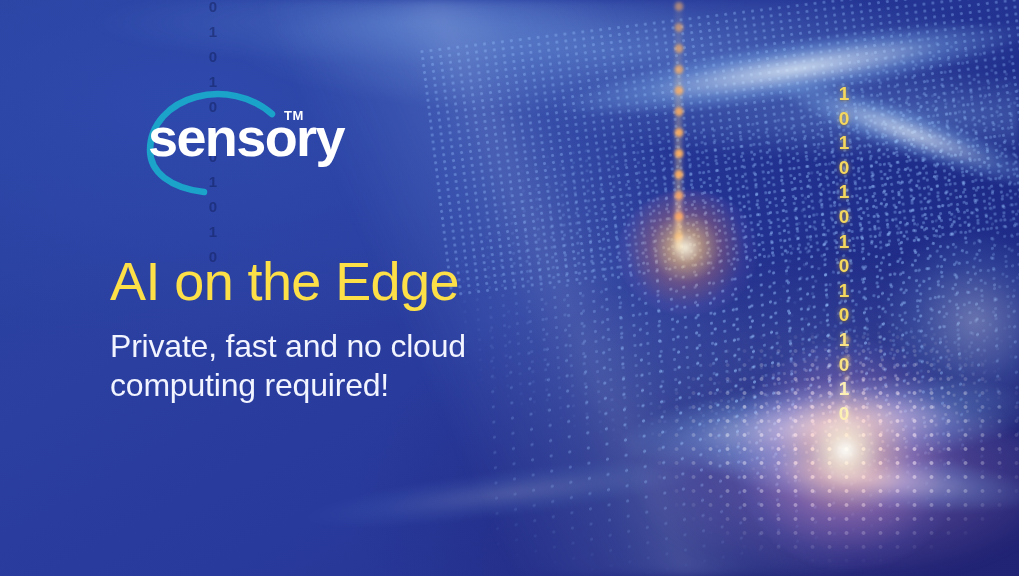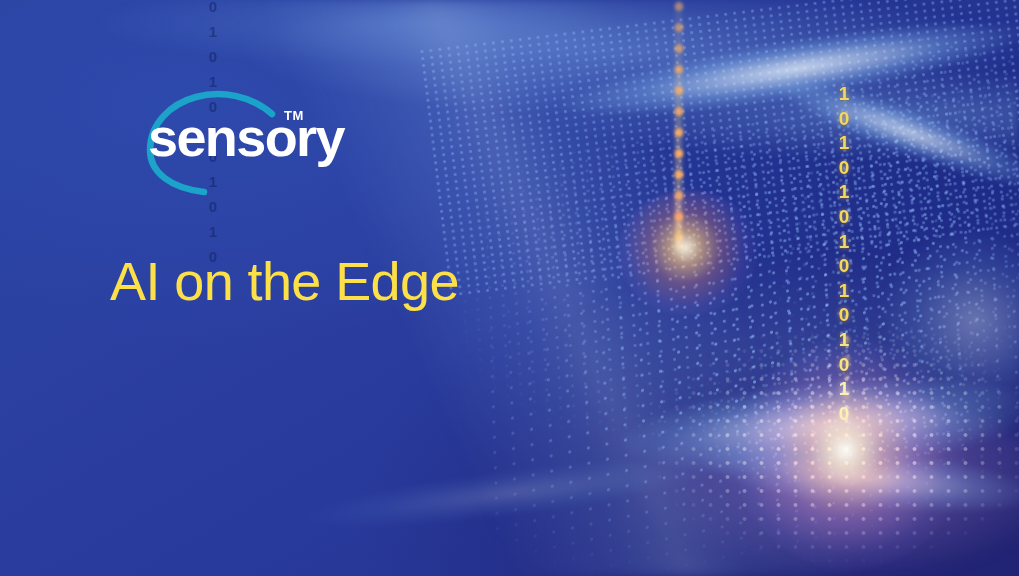--- a/index.html
+++ b/index.html
@@ -371,15 +371,19 @@
       <svg class="logo-swoosh" viewBox="0 0 210 110">
         <path d="M92 108 C 58 104, 38 88, 38 66 C 38 40, 58 20, 84 13 C 110 6, 140 12, 160 30" fill="none" stroke="#1ba3c9" stroke-width="6.5" stroke-linecap="round"></path>
         <path d="M160 30 C 150 21, 136 14, 120 11" fill="none" stroke="#1ba3c9" stroke-width="3" stroke-linecap="round" opacity="0.75"></path>
       </svg>
       <div class="logo-text">sensory</div>
       <div class="logo-tm">TM</div>
     </div>
 
     <div class="headline">AI on the Edge</div>
 
+    <div class="subhead">
+      <span class="line">Private, fast and no cloud</span>
+      <span class="line">computing required!</span>
+    </div>
 
   </div>
 </div>
 
 </body></html>

